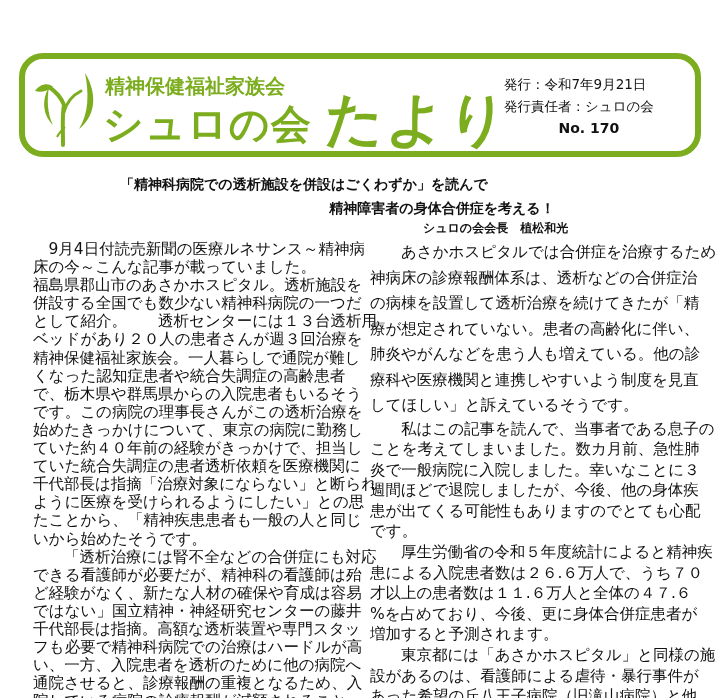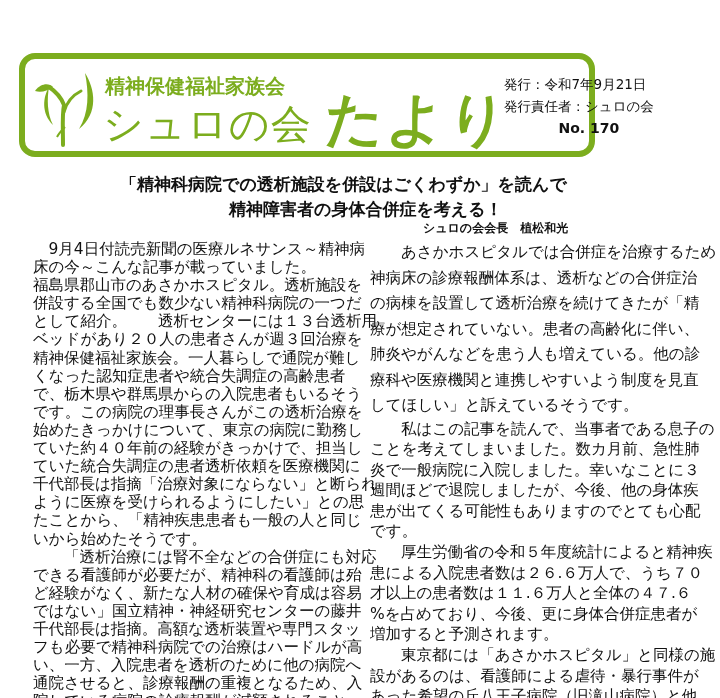--- a/index.html
+++ b/index.html
@@ -12,25 +12,25 @@
       height: 698px;
       overflow: hidden;
       position: relative;
       font-family: "DejaVu Sans", "Liberation Sans", sans-serif;
       color: #111111;
     }
     .masthead {
       position: absolute;
       left: 19px;
       top: 53px;
-      width: 576px;
+      width: 682px;
       height: 104px;
       box-sizing: border-box;
       border: 6px solid #7cad1e;
-      border-radius: 16px;
+      border-radius: 24px;
       background: #ffffff;
     }
     .logo {
       position: absolute;
       left: 8px;
       top: 8px;
       width: 70px;
       height: 80px;
     }
     .org-name {
@@ -41,21 +41,21 @@
       font-weight: bold;
       color: #7cad1e;
       letter-spacing: 0px;
       white-space: nowrap;
     }
     .club-name {
       position: absolute;
       left: 78px;
       top: 38px;
       font-size: 40px;
-      font-weight: normal;
+      font-weight: bold;
       color: #7cad1e;
       white-space: nowrap;
       letter-spacing: 1px;
     }
     .tayori {
       position: absolute;
       left: 300px;
       top: 22px;
       font-size: 58px;
       font-weight: bold;
@@ -79,26 +79,26 @@
       padding-left: 20px;
       font-size: 14px;
     }
     .headline {
       position: absolute;
       left: 0;
       top: 172px;
       width: 655px;
       text-align: center;
       font-weight: bold;
-      font-size: 17px;
+      font-size: 14px;
       line-height: 25px;
       white-space: nowrap;
     }
     .headline .l1 { display: block; padding-left: 40px; text-align: left; margin-left: 80px; }
-    .headline .l2 { display: block; text-align: left; margin-left: 229px; }
+    .headline .l2 { display: block; text-align: center; margin-left: 229px; font-family: Liberation Mono, monospace; }
     .byline {
       position: absolute;
       left: 423px;
       top: 220px;
       font-size: 12px;
       font-weight: bold;
       white-space: nowrap;
     }
     .col {
       position: absolute;

